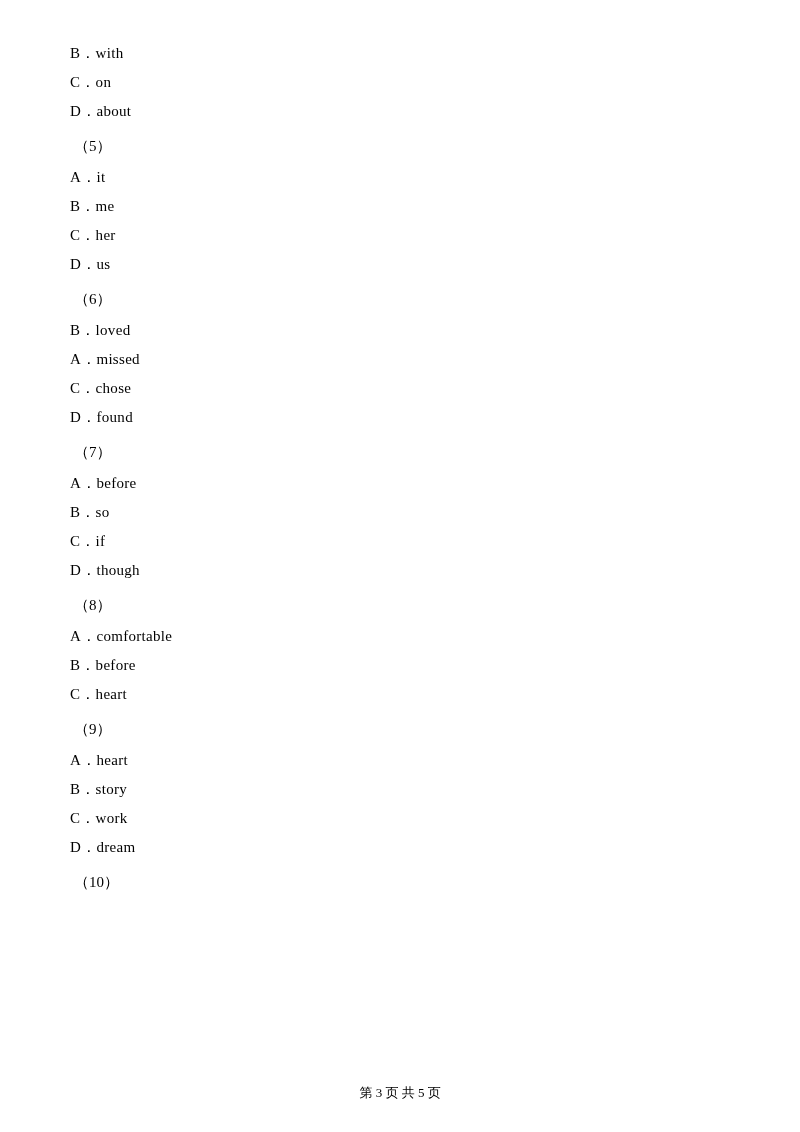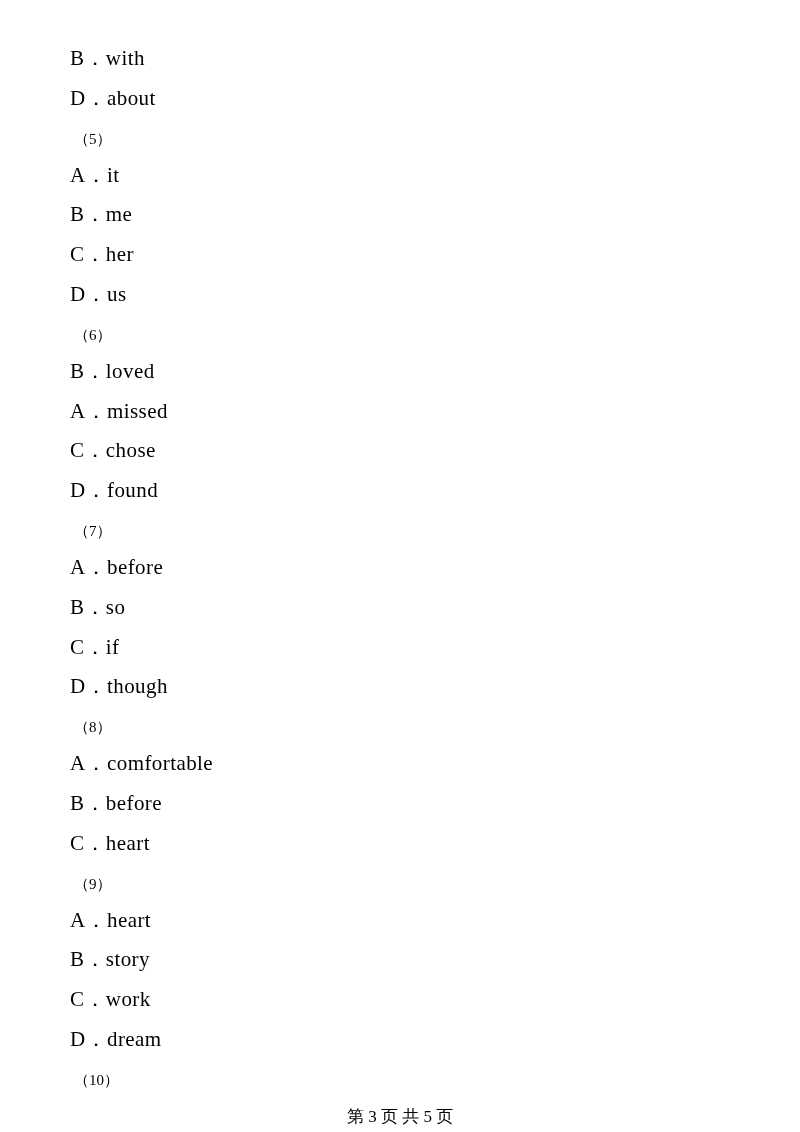--- a/index.html
+++ b/index.html
@@ -15,45 +15,46 @@
       width: 800px;
       min-height: 1132px;
       position: relative;
     }
     .content {
       padding: 40px 70px 60px 70px;
       line-height: 1.8;
     }
     .item {
       margin-bottom: 2px;
-      font-size: 21px;
+      font-size: 15px;
       letter-spacing: 0.02em;
     }
     .section-num {
       margin-top: 8px;
       margin-bottom: 4px;
       font-size: 15px;
       padding-left: 4px;
     }
     .footer {
       position: absolute;
       bottom: 30px;
       width: 100%;
       text-align: center;
-      font-size: 17px;
+      font-size: 13px;
       color: #000;
     }
   </style>
 </head>
 <body>
 
 <div class="content">
 
   <div>
     <div class="item">B．with</div>
+    <div class="item">C．on</div>
     <div class="item">D．about</div>
   </div>
 
   <div>
     <div class="section-num">（5）</div>
     <div class="item">A．it</div>
     <div class="item">B．me</div>
     <div class="item">C．her</div>
     <div class="item">D．us</div>
   </div>

